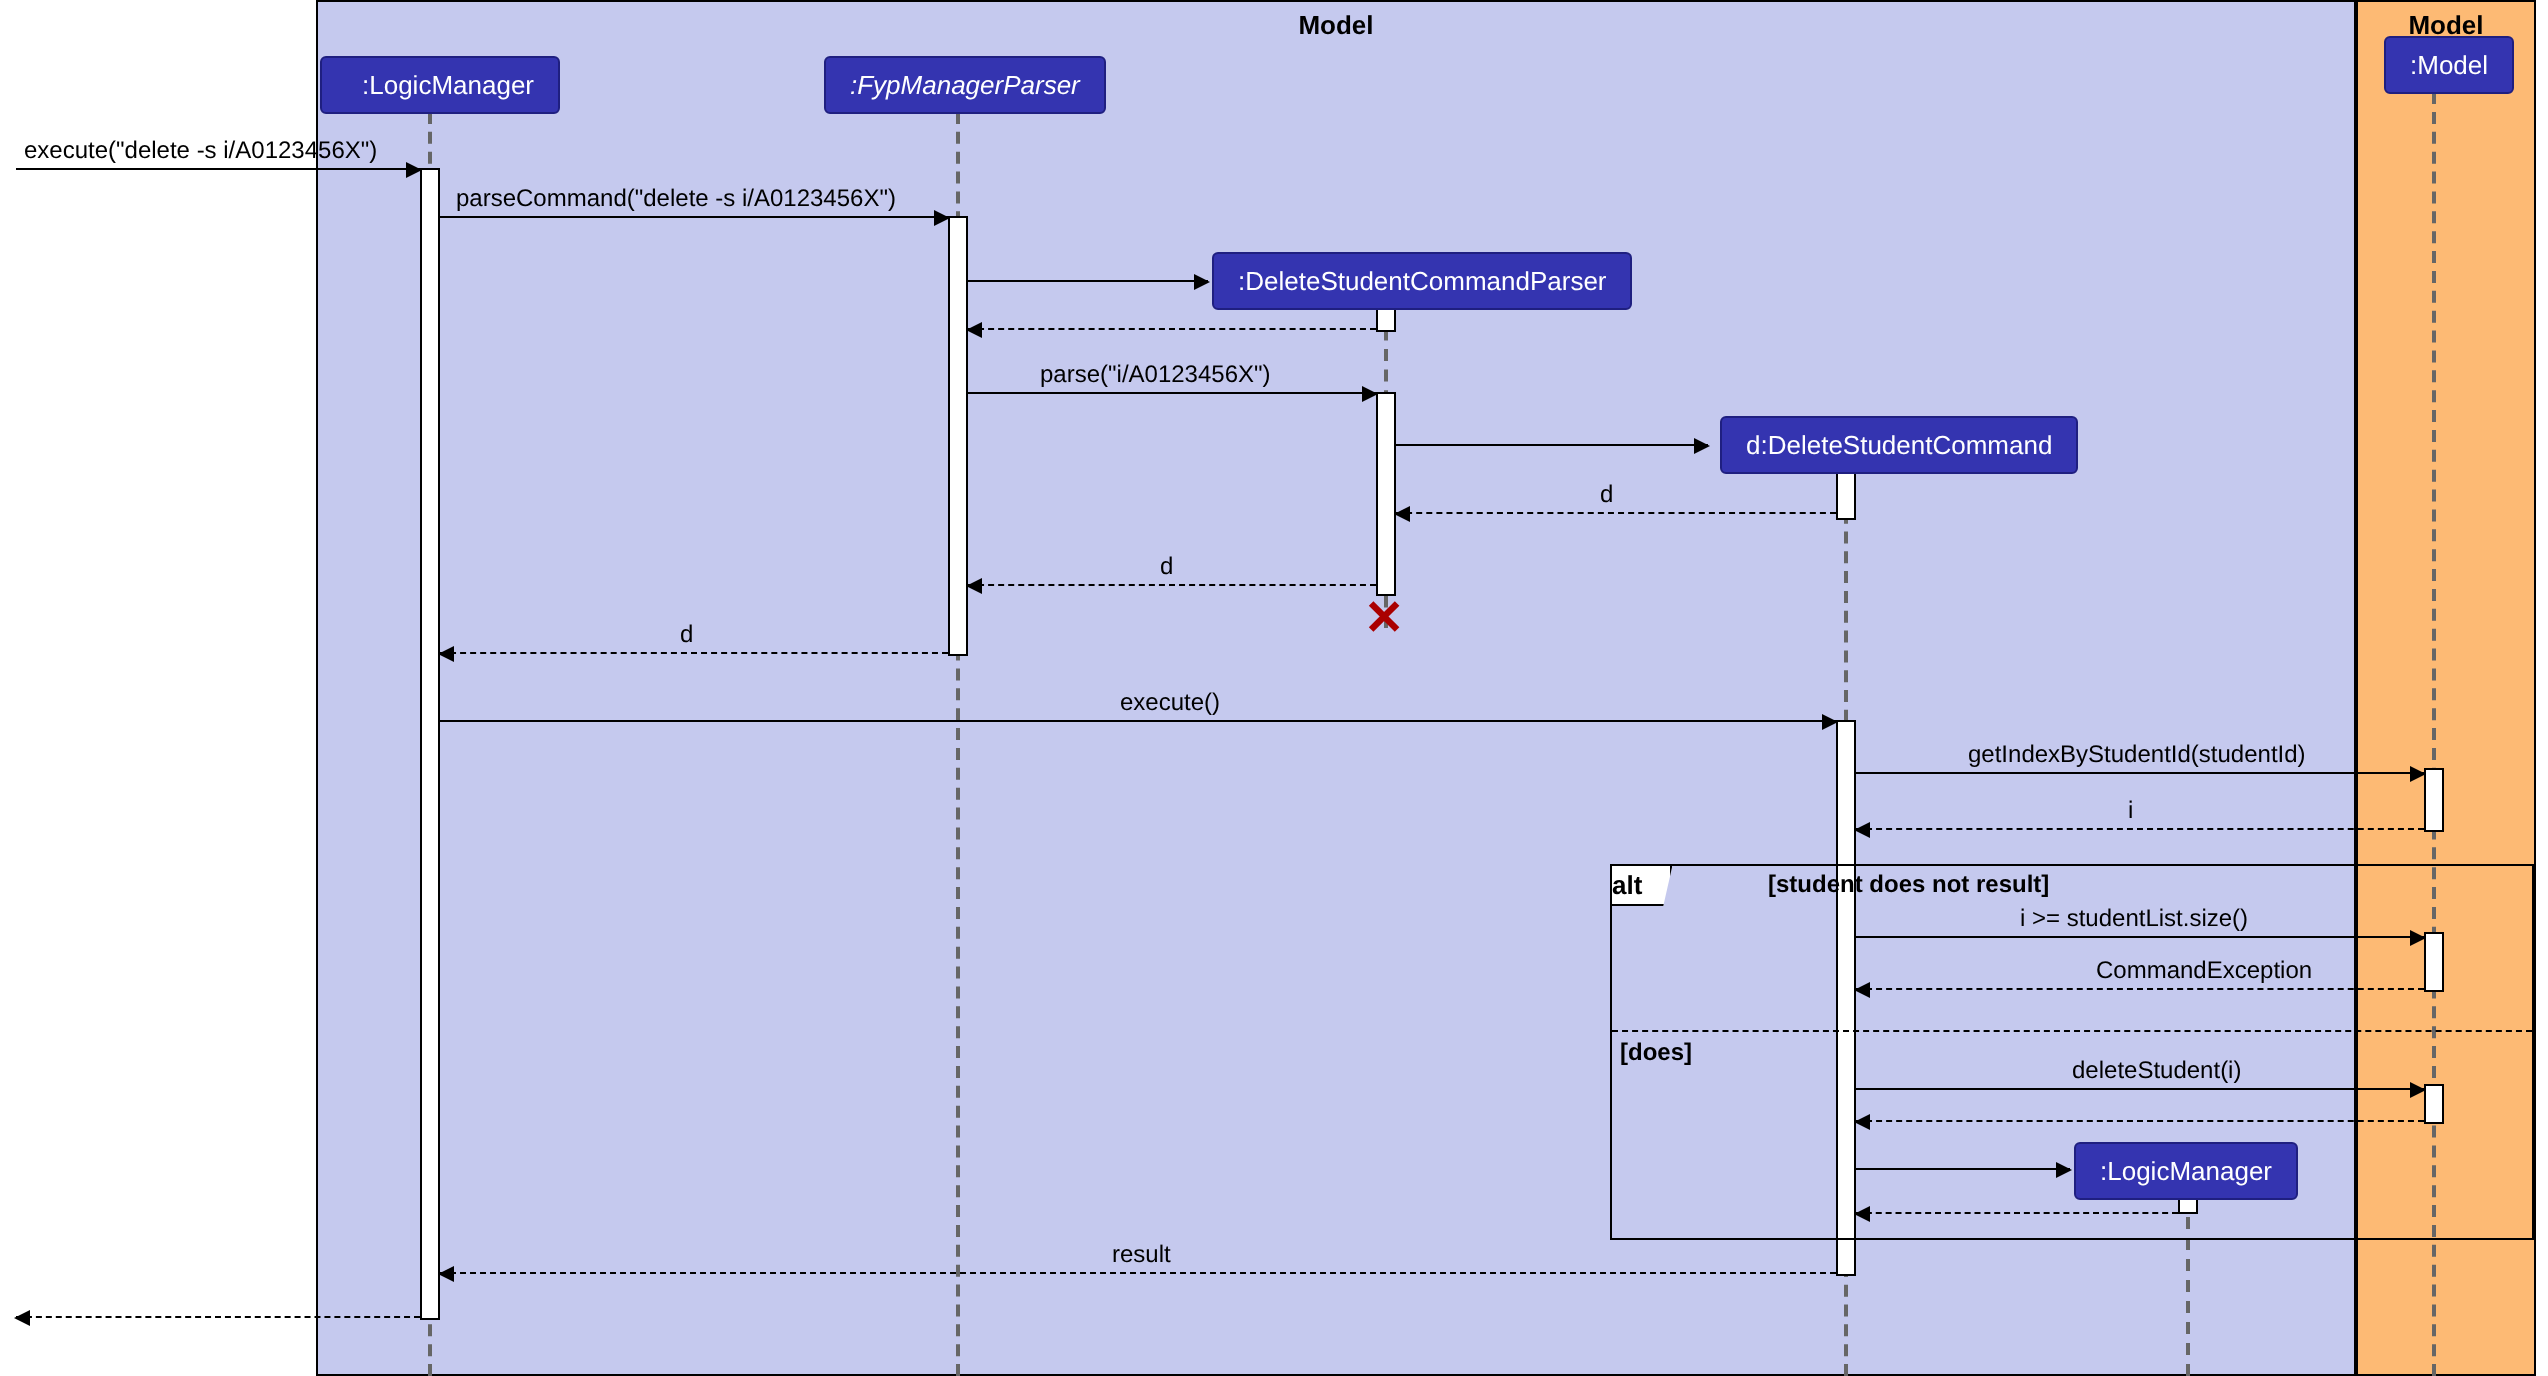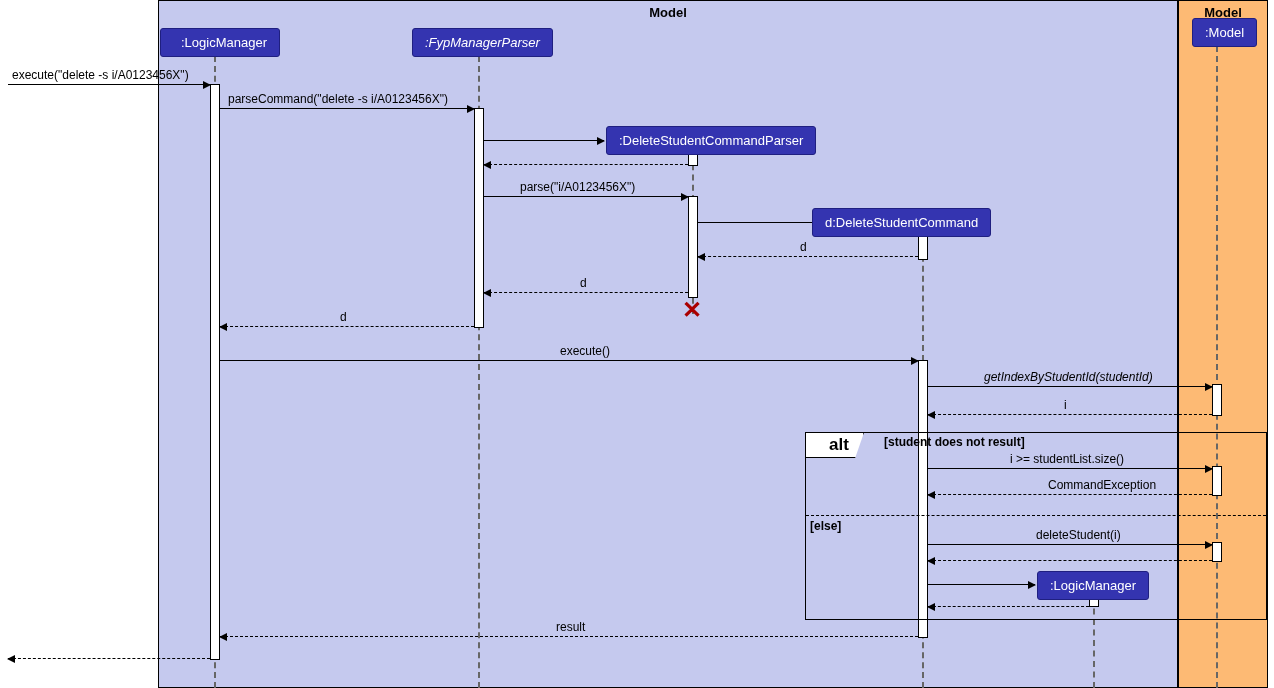--- a/index.html
+++ b/index.html
@@ -10,38 +10,38 @@
 .participant { position: absolute; background: #3434b0; color: #fff; padding: 6px 12px; border-radius: 3px; border: 1px solid #1f1f80; text-align: center; font-size: 13px; z-index: 5; }
 .lifeline { position: absolute; border-left: 2px dashed #666; z-index: 1; }
 .activation { position: absolute; background: #fff; border: 1px solid #000; width: 10px; z-index: 3; }
 .msg-line { position: absolute; height: 0; border-top: 1px solid #000; z-index: 4; }
 .msg-line-dashed { position: absolute; height: 0; border-top: 1px dashed #000; z-index: 4; }
 .arrow-right { position: absolute; right: -1px; top: -4px; width: 0; height: 0; border-left: 8px solid #000; border-top: 4px solid transparent; border-bottom: 4px solid transparent; }
 .arrow-left { position: absolute; left: -1px; top: -4px; width: 0; height: 0; border-right: 8px solid #000; border-top: 4px solid transparent; border-bottom: 4px solid transparent; }
 .msg-text { position: absolute; font-size: 12px; background: transparent; z-index: 5; white-space: nowrap; }
 .destroy-x { position: absolute; color: #a00; font-size: 24px; font-weight: bold; z-index: 6; line-height: 1; }
 .alt-frame { position: absolute; border: 1.5px solid #000; z-index: 4; background: transparent; }
-.alt-tab { position: absolute; left: 0; top: 0; background: #fff; border: 1.5px solid #000; border-left: none; border-top: none; padding: 2px 14px 2px 23px; font-weight: bold; font-size: 17px; clip-path: polygon(0 0, 100% 0, 85% 100%, 0 100%); }
+.alt-tab { position: absolute; left: 0; top: 0; background: #fff; border: 1.5px solid #000; border-left: none; border-top: none; padding: 2px 14px 2px 0; font-weight: bold; font-size: 13px; clip-path: polygon(0 0, 100% 0, 85% 100%, 0 100%); }
 .alt-guard { position: absolute; font-weight: bold; font-size: 12px; }
 .alt-div { position: absolute; left: 0; right: 0; border-top: 1.5px dashed #000; }
 </style>
 </head>
 <body>
 
 <div class="frame-logic">
   <span class="frame-label">Model</span>
 </div>
 <div class="frame-model">
   <span class="frame-label">Model</span>
 </div>
 
 <div class="participant" style="left:160px; top:28px;padding-left:20px;">:LogicManager</div>
 <div class="participant" style="left:412px; top:28px;font-style:italic;">:FypManagerParser</div>
 <div class="participant" style="left:606px; top:126px;">:DeleteStudentCommandParser</div>
-<div class="participant" style="left:812px; top:208px;">d:DeleteStudentCommand</div>
+<div class="participant" style="left:860px; top:208px;">d:DeleteStudentCommand</div>
 <div class="participant" style="left:1037px; top:571px;">:LogicManager</div>
 <div class="participant" style="left:1192px; top:18px;">:Model</div>
 
 <div class="lifeline" style="left:214px; top:56px; height:632px;"></div>
 <div class="lifeline" style="left:478px; top:56px; height:632px;"></div>
 <div class="lifeline" style="left:692px; top:154px; height:160px;"></div>
 <div class="lifeline" style="left:922px; top:236px; height:452px;"></div>
 <div class="lifeline" style="left:1093px; top:598px; height:90px;"></div>
 <div class="lifeline" style="left:1216px; top:46px; height:642px;"></div>
 
@@ -99,32 +99,32 @@
 <span class="msg-text" style="left:340px; top:310px;">d</span>
 
 <div class="msg-line" style="left:220px; top:360px; width:698px;">
     <div class="arrow-right"></div>
   </div>
 <span class="msg-text" style="left:560px; top:344px;">execute()</span>
 
 <div class="msg-line" style="left:928px; top:386px; width:284px;">
     <div class="arrow-right"></div>
   </div>
-<span class="msg-text" style="left:984px; top:370px;font-style:italic;">getIndexByStudentId(studentId)</span>
+<span class="msg-text" style="left:984px; top:370px;">getIndexByStudentId(studentId)</span>
 
 <div class="msg-line-dashed" style="left:928px; top:414px; width:284px;">
     <div class="arrow-left"></div>
   </div>
 <span class="msg-text" style="left:1064px; top:398px;">i</span>
 
 <div class="alt-frame" style="left:805px; top:432px; width:462px; height:188px;">
   <div class="alt-tab">alt</div>
   <span class="alt-guard" style="left:78px; top:2px;">[student does not result]</span>
   <div class="alt-div" style="top:82px;"></div>
-  <span class="alt-guard" style="left:4px; top:86px;">[else]</span>
+  <span class="alt-guard" style="left:4px; top:86px;">[does]</span>
 </div>
 
 <div class="msg-line" style="left:928px; top:468px; width:284px;">
     <div class="arrow-right"></div>
   </div>
 <span class="msg-text" style="left:1010px; top:452px;">i &gt;= studentList.size()</span>
 
 <div class="msg-line-dashed" style="left:928px; top:494px; width:284px;">
     <div class="arrow-left"></div>
   </div>

